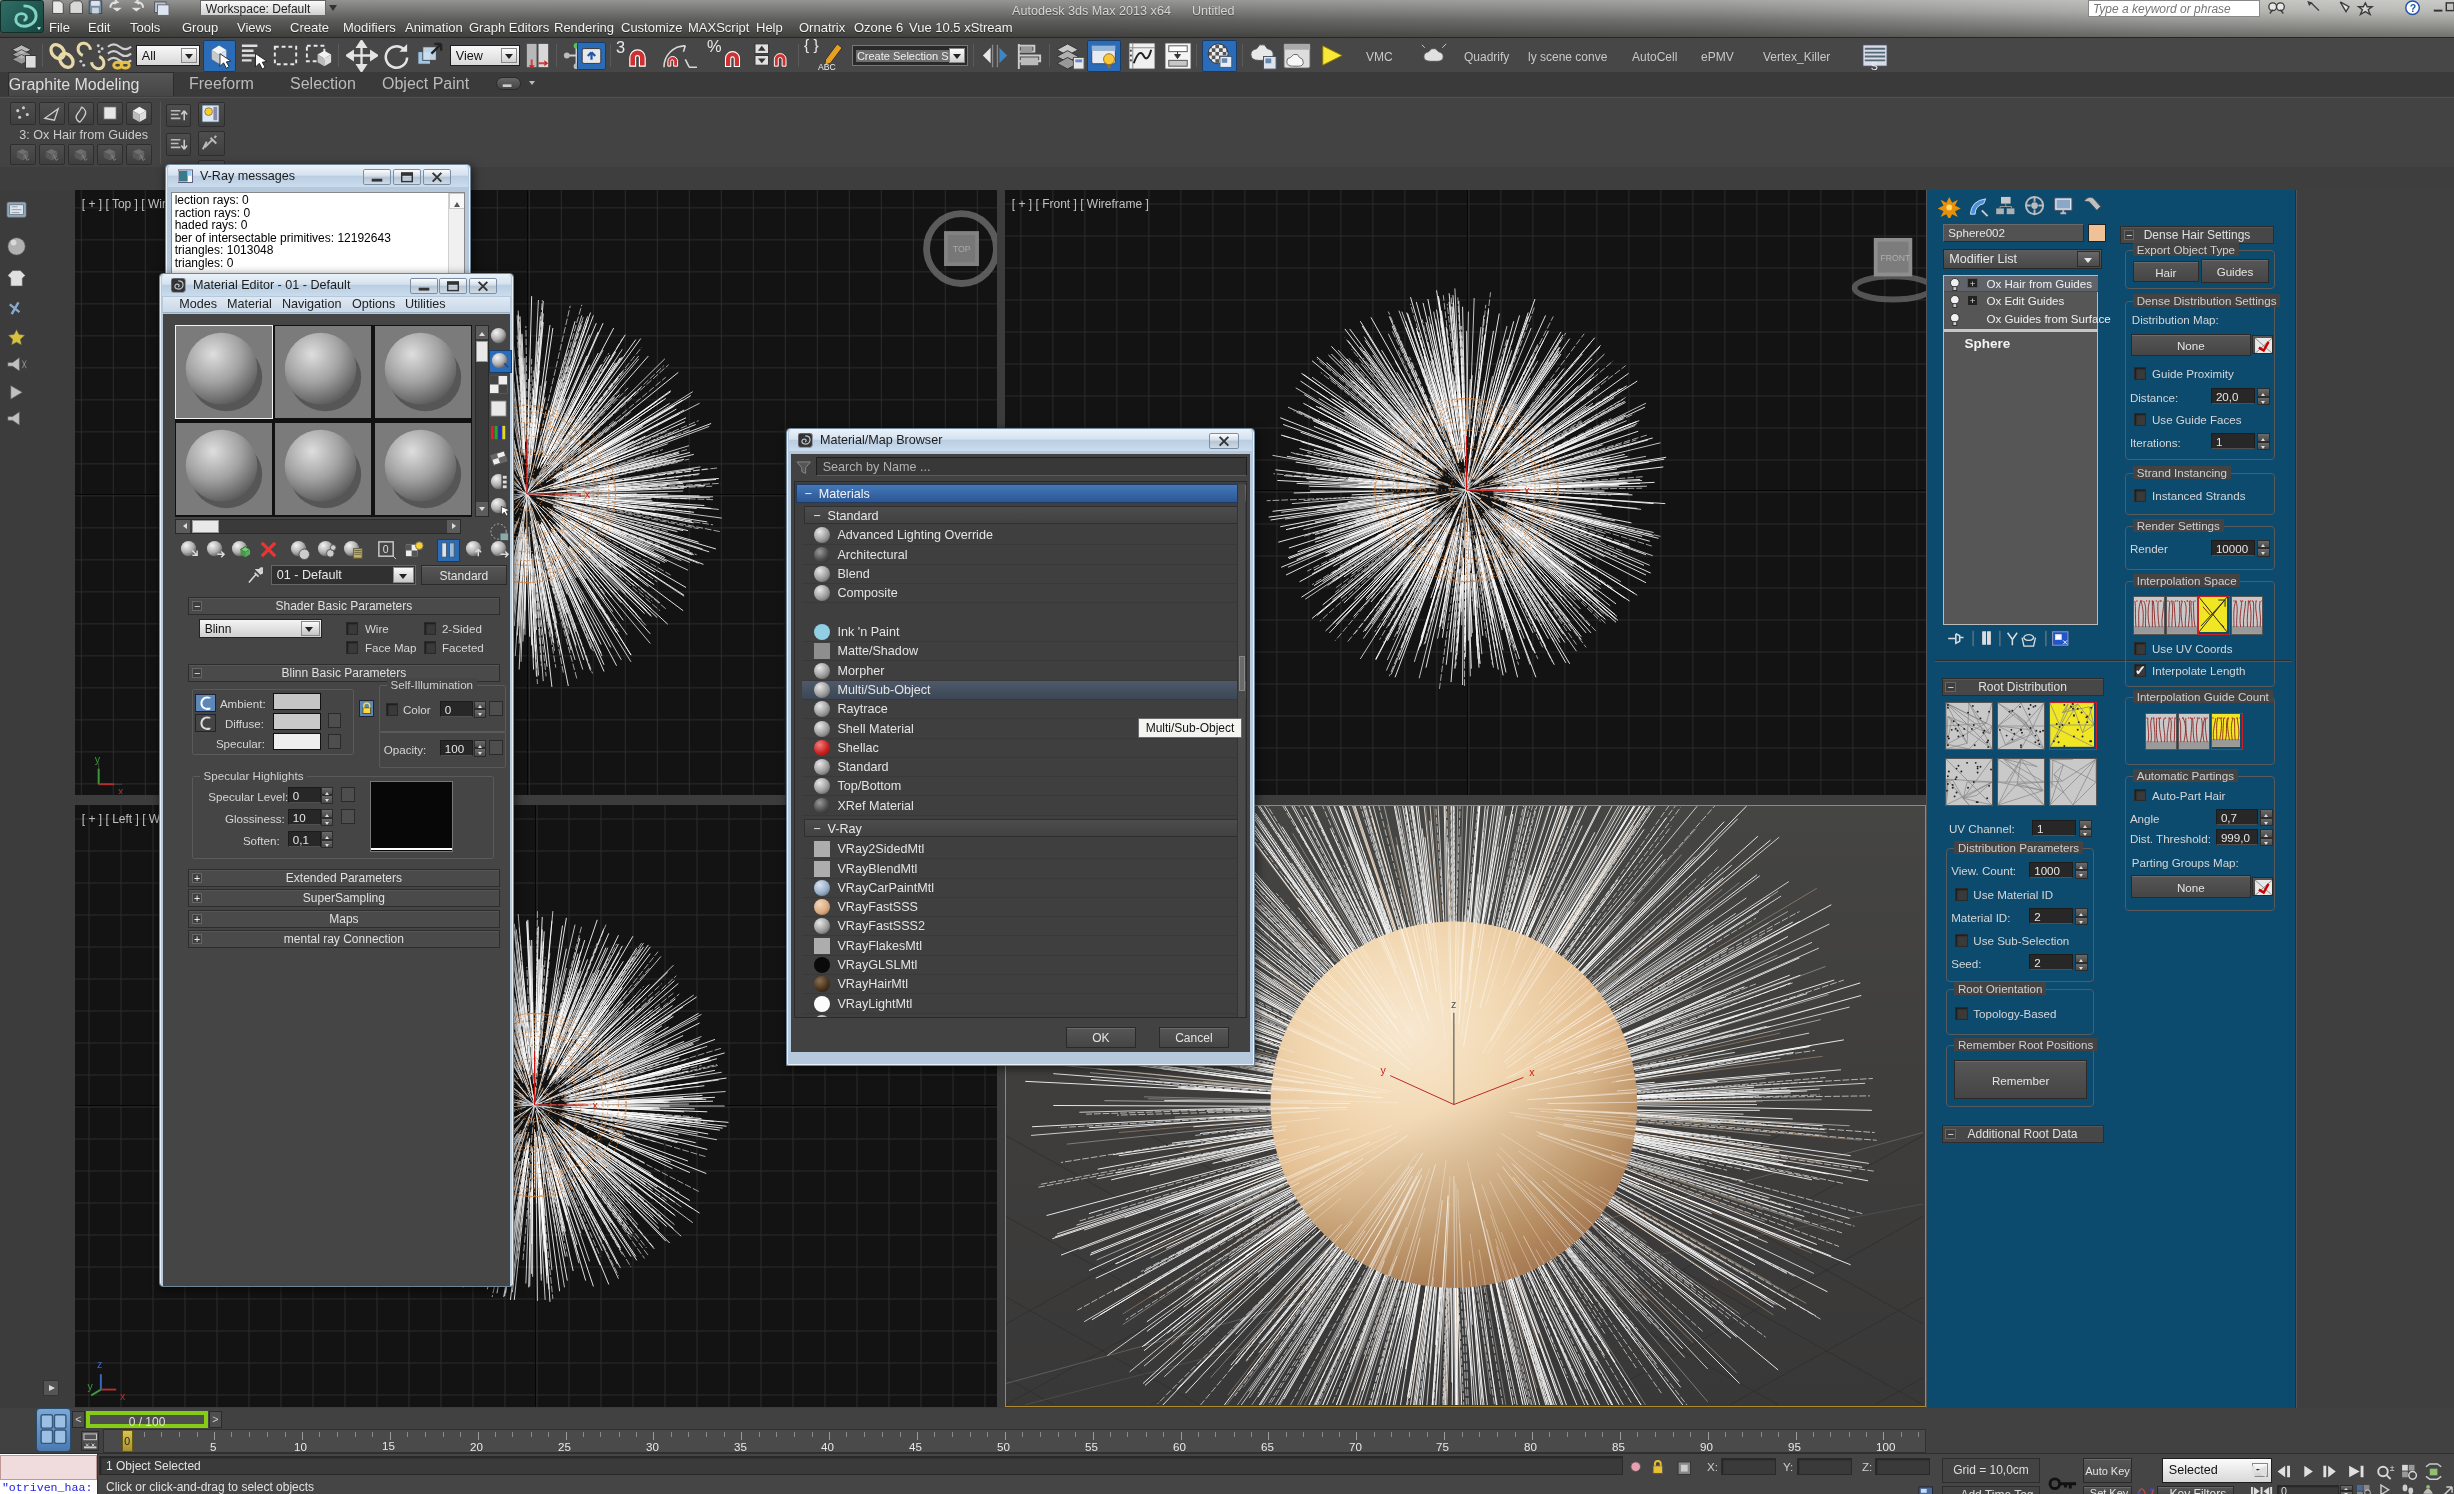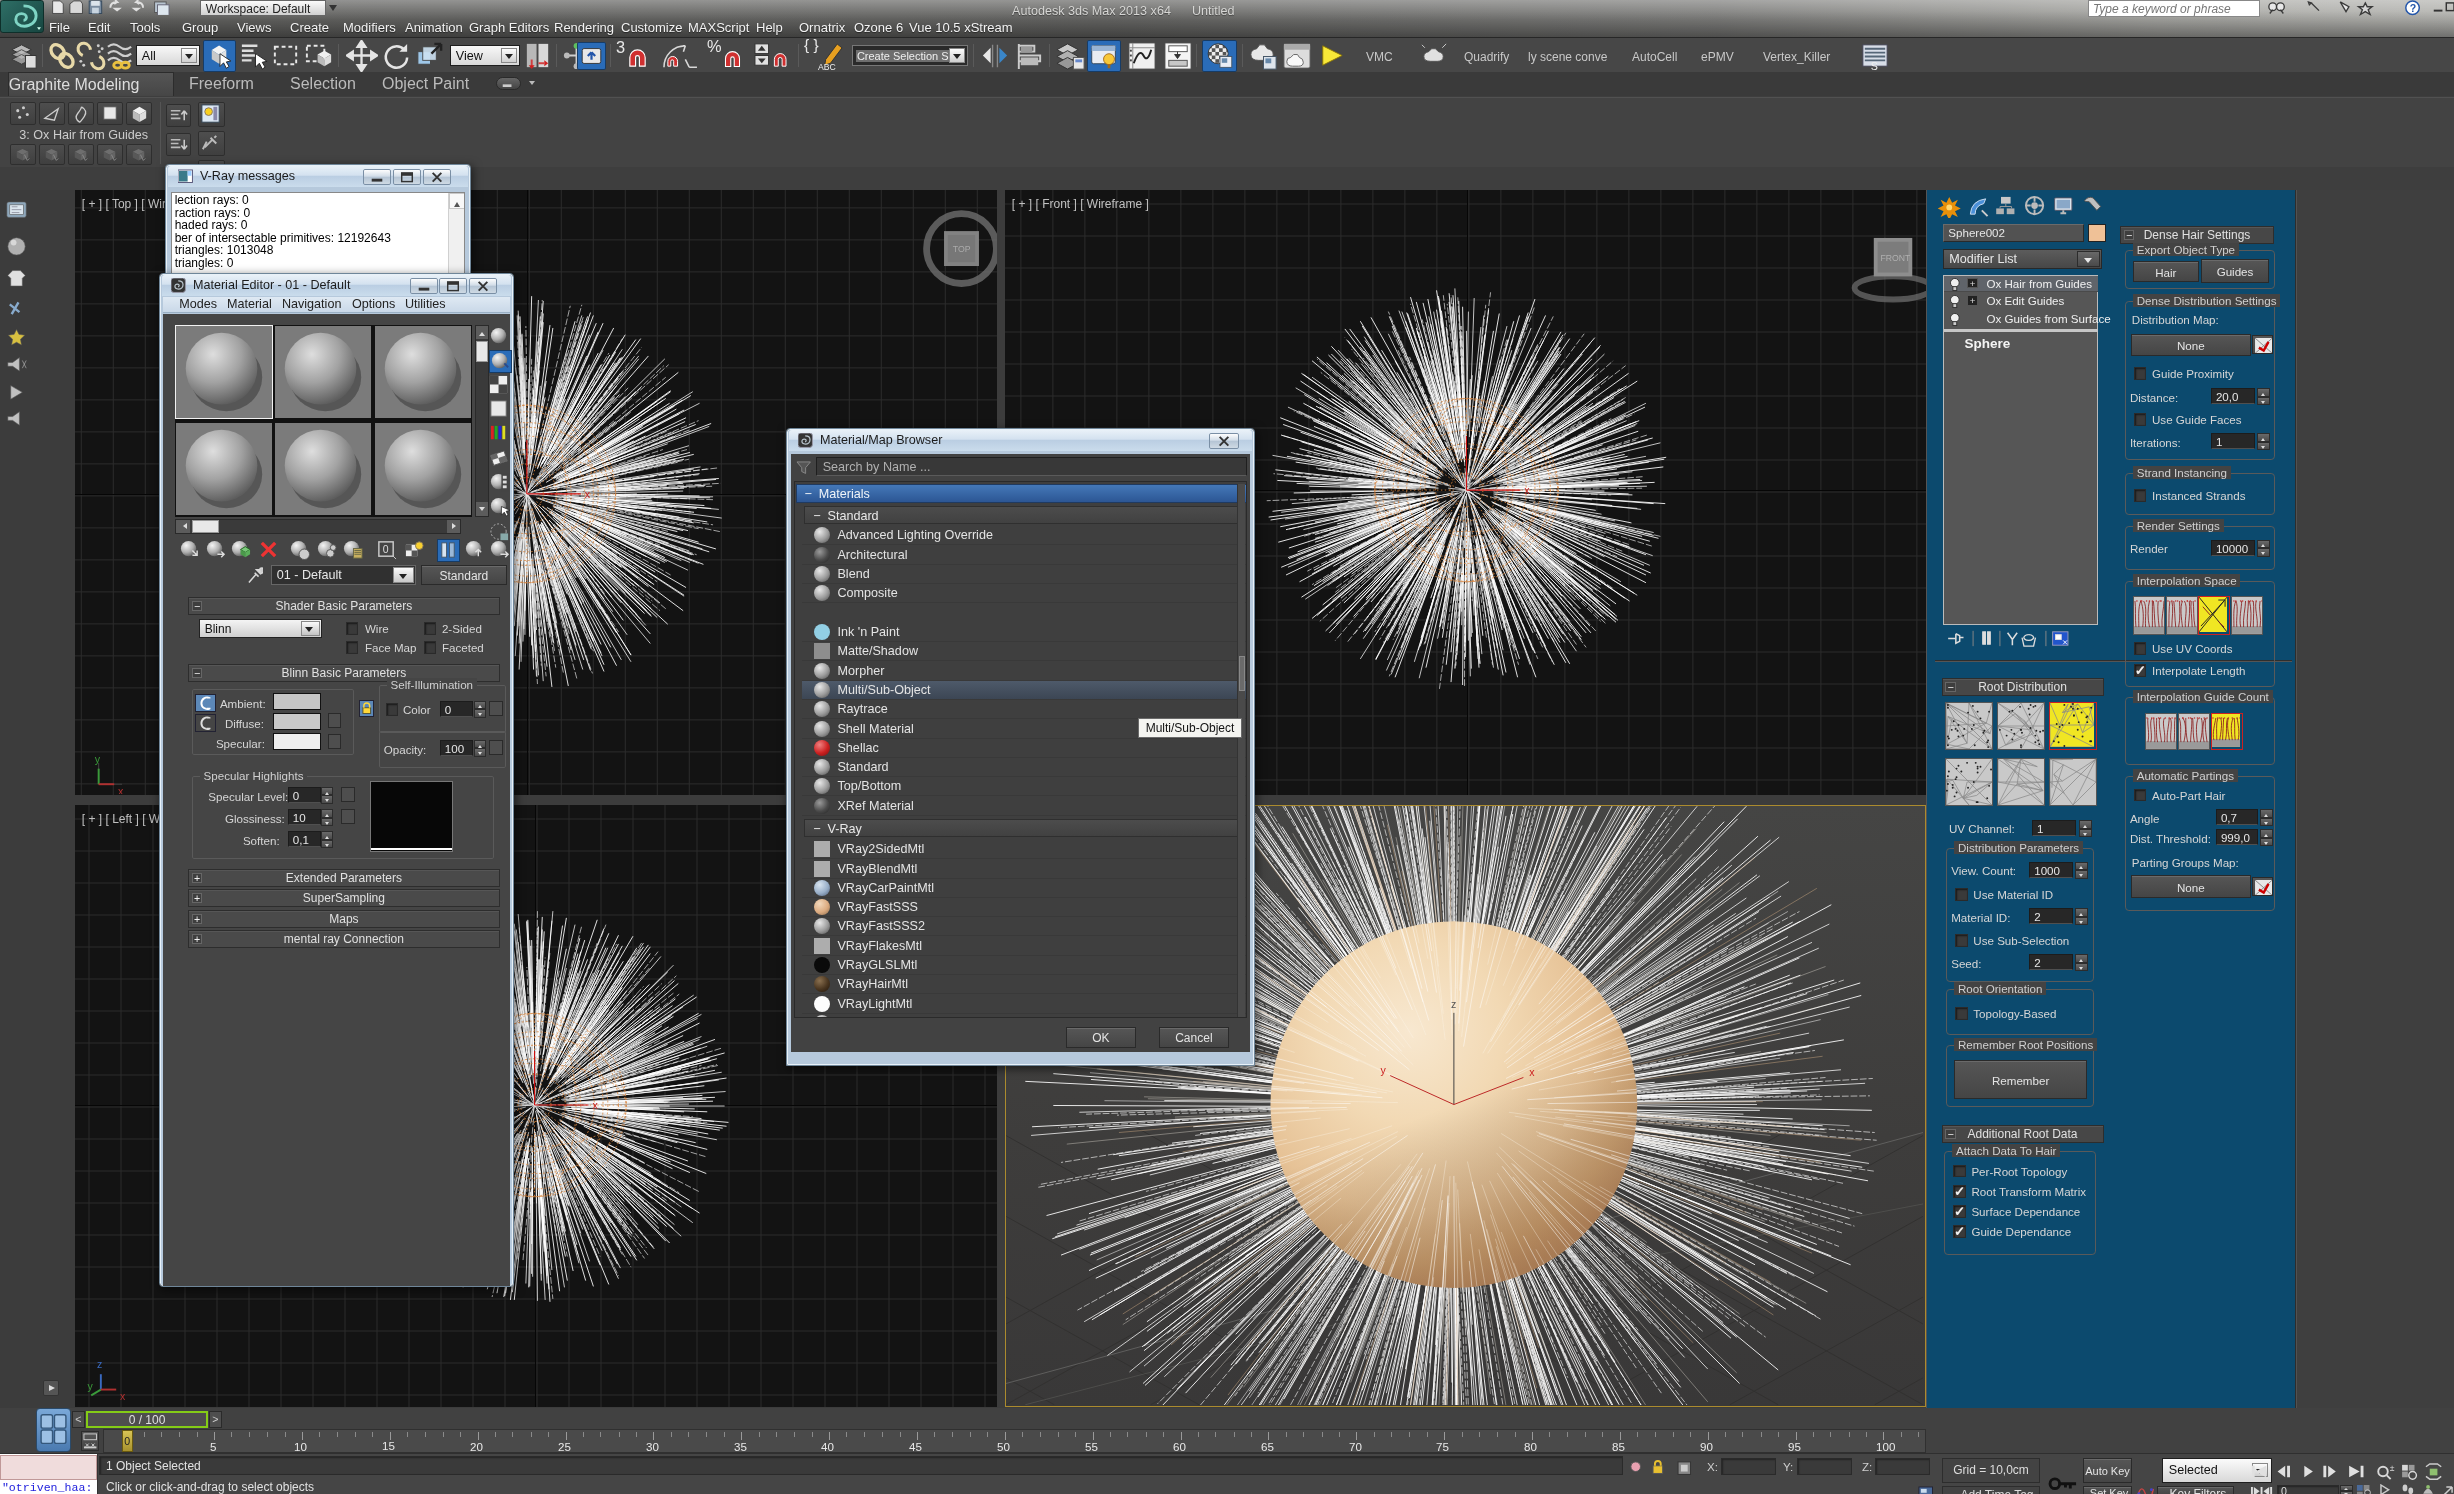--- a/index.html
+++ b/index.html
@@ -947,31 +947,20 @@
 <div class="grp" style="left:19.3px;top:799px;width:148px;height:46px;">
  <div class="grptitle">Root Orientation</div>
  <div class="cb dk" style="left:7.7px;top:17.4px;"></div>
         <div class="lbl" style="left:26px;top:17.4px;">Topology-Based</div>
 </div>
 <div class="grp" style="left:19.3px;top:855px;width:148px;height:62px;">
  <div class="grptitle">Remember Root Positions</div>
  <div class="btn" style="left:6.8px;top:13.5px;width:133px;height:39px;line-height:39px;">Remember</div>
 </div>
 <div class="rollhdr" style="left:14.5px;top:935px;width:162px;"><span class="pm">−</span>Additional Root Data</div>
-<div class="grp" style="left:17.4px;top:961px;width:152px;height:104px;">
- <div class="grptitle">Attach Data To Hair</div>
- <div class="cb dk" style="left:7.7px;top:12.6px;"></div>
-        <div class="lbl" style="left:26px;top:12.6px;">Per-Root Topology</div>
- <div class="cb dk on" style="left:7.7px;top:33px;"></div>
-        <div class="lbl" style="left:26px;top:33px;">Root Transform Matrix</div>
- <div class="cb dk on" style="left:7.7px;top:53px;"></div>
-        <div class="lbl" style="left:26px;top:53px;">Surface Dependance</div>
- <div class="cb dk on" style="left:7.7px;top:73px;"></div>
-        <div class="lbl" style="left:26px;top:73px;">Guide Dependance</div>
-</div>
 
 <div class="rollhdr" style="left:193px;top:36px;width:154px;"><span class="pm">−</span>Dense Hair Settings</div>
 <div class="grp" style="left:198px;top:60px;width:150px;height:39px;">
  <div class="grptitle">Export Object Type</div>
  <div class="btn" style="left:6.8px;top:9.7px;width:66px;height:21px;line-height:21px;">Hair</div>
  <div class="btn" style="left:75px;top:7.7px;width:68px;height:24px;line-height:24px;">Guides</div>
 </div>
 <div class="grp" style="left:198px;top:111px;width:150px;height:159px;">
  <div class="grptitle">Dense Distribution Settings</div>
  <div class="lbl" style="left:5.8px;top:10.6px;">Distribution Map:</div>
@@ -1215,21 +1204,21 @@
  <svg width="33" height="42" viewBox="0 0 34 44">
           <g fill="#9cc0e4" stroke="#35587c" stroke-width="1.5">
             <rect x="4" y="6" width="12" height="14" rx="2"></rect>
             <rect x="18" y="6" width="12" height="14" rx="2"></rect>
             <rect x="4" y="22" width="12" height="14" rx="2"></rect>
             <rect x="18" y="22" width="12" height="14" rx="2"></rect>
           </g>
         </svg>
 </div>
 <div class="abs" style="left:72px;top:2.9px;width:12.6px;height:17.4px;background:#4e4e4e;border:1px solid #2a2a2a;color:#ccc;font-size:10.6px;text-align:center;line-height:15.4px;">&lt;</div>
-<div class="abs" style="left:86px;top:2.9px;width:122px;height:17.4px;background:#4e4e4e;border:2px solid #84cc16;color:#e0e0e0;font-size:12px;text-align:center;line-height:15.4px;">0 / 100</div>
+<div class="abs" style="left:86px;top:2.9px;width:122px;height:17.4px;background:#4e4e4e;border:4px solid #84cc16;color:#e0e0e0;font-size:12px;text-align:center;line-height:15.4px;">0 / 100</div>
 <div class="abs" style="left:209px;top:2.9px;width:12.6px;height:17.4px;background:#4e4e4e;border:1px solid #2a2a2a;color:#ccc;font-size:10.6px;text-align:center;line-height:15.4px;">&gt;</div>
 <div class="abs" style="left:81px;top:23px;width:18.3px;height:20px;background:linear-gradient(180deg,#585858,#454545);border:1px solid #2c2c2c;">
  <svg width="16.4" height="18.3" viewBox="0 0 17 19">
           <rect x="2" y="2" width="13" height="6" fill="none" stroke="#ccc"></rect>
           <path d="M4 12 l3 3 m0 -3 l-3 3 M13 12 l-3 3 m0 -3 l3 3" stroke="#ccc"></path>
           <rect x="2" y="15" width="13" height="2" fill="#ccc"></rect>
         </svg>
 </div>
 <div id="ruler">
  <div class="tick" style="left:22px;top:1.9px;height:7.7px;"></div>

